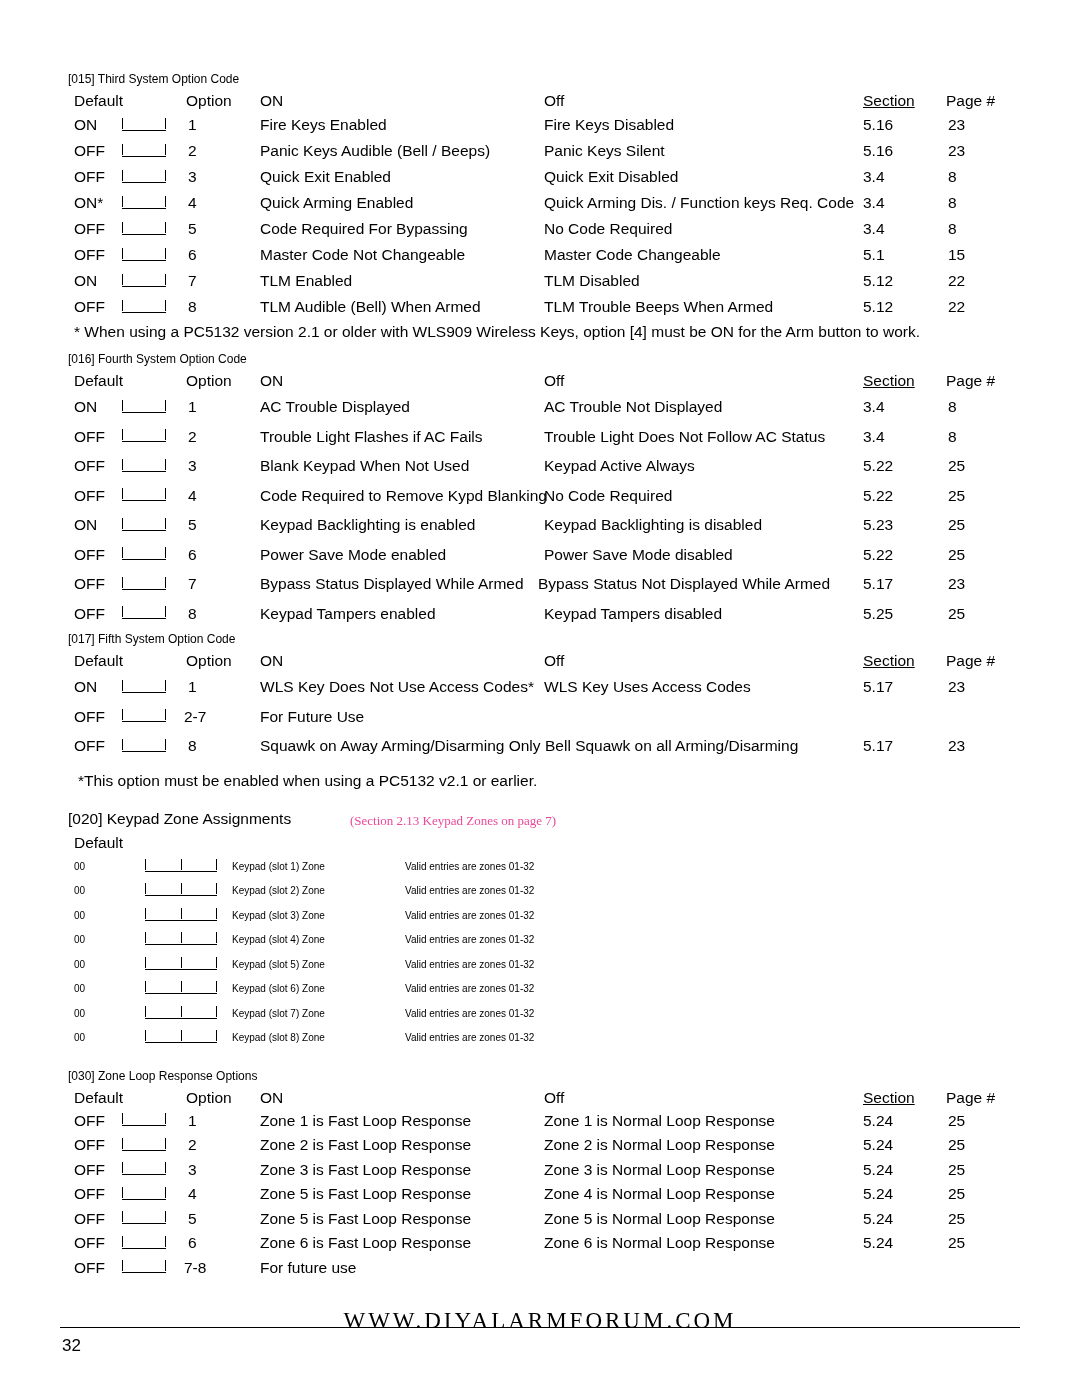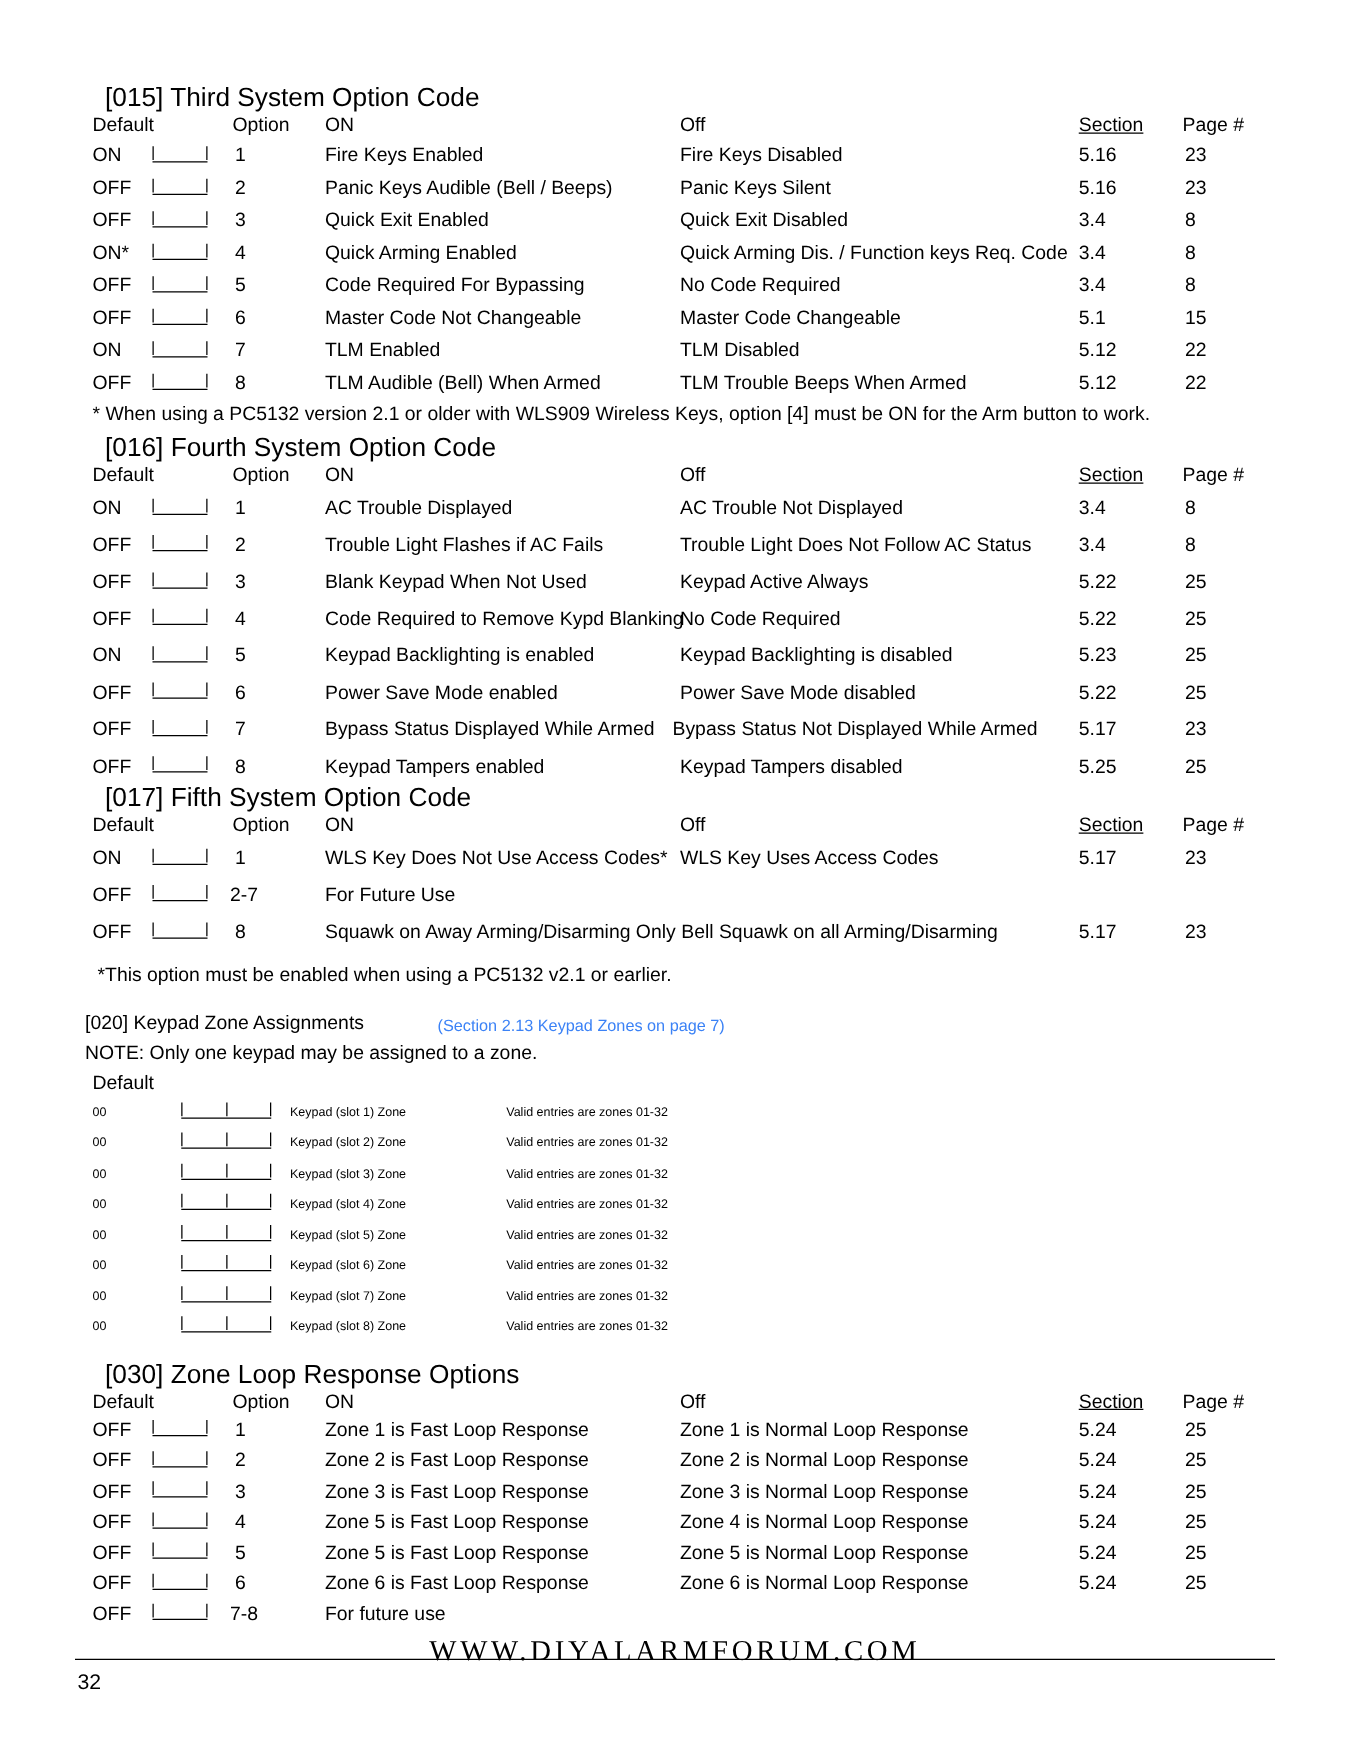--- a/index.html
+++ b/index.html
@@ -17,22 +17,22 @@
   }
   .page {
     position: relative;
     width: 1080px;
     height: 1397px;
     box-sizing: border-box;
     padding: 68px 60px 0 60px;
   }
   .section { margin: 0; }
   .sec-title {
-    margin-left: 24px;
-    font-size: 21px;
+    margin-left: 8px;
+    font-size: 12px;
     line-height: 22px;
     white-space: nowrap;
   }
   .hdr-row {
     position: relative;
     height: 22px;
     line-height: 22px;
     font-size: 15.5px;
   }
   .row {
@@ -117,21 +117,22 @@
     font-size: 10px;
     text-decoration: underline;
   }
   .kz-def  { position: absolute; left: 14px; }
   .kz-box  { position: absolute; left: 85px; top: 0; }
   .kz-lbl  { position: absolute; left: 172px; }
   .kz-val  { position: absolute; left: 345px; }
 
   .smallnote {
     font-size: 13px;
-    color: #3b82f6;
+    color: #ec4899;
+    font-family: Liberation Serif, serif;
   }
 
   .footer-rule {
     position: absolute;
     left: 60px;
     right: 60px;
     top: 1327px;
     border-top: 1px solid #000;
   }
   .page-num {
@@ -371,21 +372,20 @@
 
     <div style="height:8px;"></div>
     <div class="note indent2">*This option must be enabled when using a PC5132 v2.1 or earlier.</div>
   </div>
 
   <div class="section" style="margin-top:14px;">
     <div style="position:relative;height:24px;line-height:24px;">
       <span class="c" style="left:8px;">[020] Keypad Zone Assignments</span>
       <span class="c smallnote" style="left:290px;top:2px;">(Section 2.13  Keypad Zones   on page 7)</span>
     </div>
-    <div style="height:24px;line-height:24px;margin-left:8px;">NOTE: Only one keypad may be assigned to a zone.</div>
     <div style="height:24px;line-height:24px;margin-left:14px;">Default</div>
 
     <div class="kz-row">
       <span class="kz-def">00</span>
       <span class="kz-box"><span class="fillbox wide"><i></i><i class="mid"></i></span></span>
       <span class="kz-lbl">Keypad (slot 1) Zone</span>
       <span class="kz-val">Valid entries are zones 01-32</span>
     </div>
     <div class="kz-row">
       <span class="kz-def">00</span>

